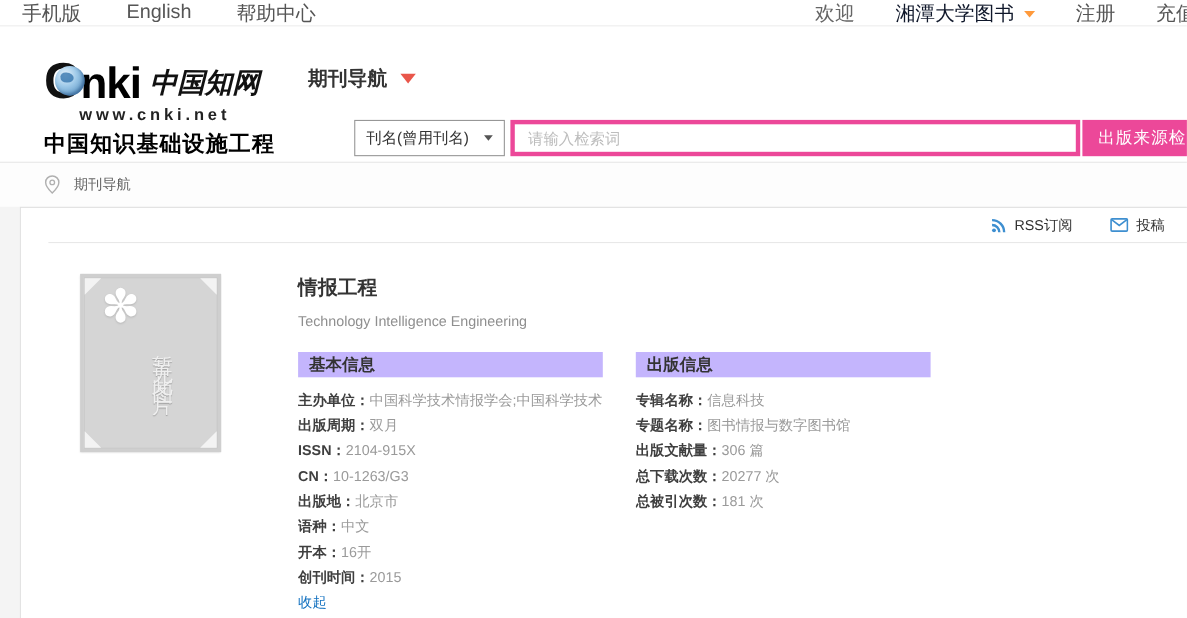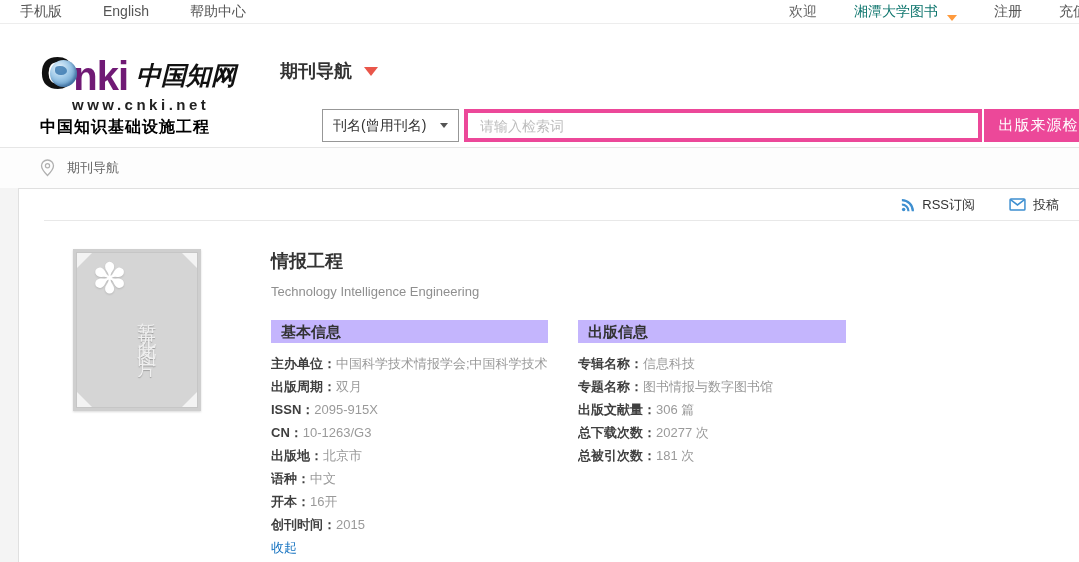--- a/index.html
+++ b/index.html
@@ -5,50 +5,50 @@
   * { margin:0; padding:0; box-sizing:border-box; }
   html,body { width:1079px; height:562px; overflow:hidden; }
   body {
     font-family:"Liberation Sans", sans-serif;
     background:#ffffff; color:#333; position:relative;
   }
   
   .topbar {
     position:absolute; top:0; left:0; width:1079px; height:24px;
     background:#fff; border-bottom:1px solid #ededed;
-    display:flex; align-items:center; font-size:14px; color:#555;
+    display:flex; align-items:center; font-size:18px; color:#555;
   }
   .topbar-left { display:flex; gap:41px; margin-left:20px; }
   .topbar-right { display:flex; gap:37px; margin-left:auto; margin-right:-8px; align-items:center; }
   .topbar a, .tb-link { color:#555; text-decoration:none; cursor:pointer; white-space:nowrap; }
   .welcome { color:#666; }
-  .account { color:#0f766e; display:flex; align-items:flex-end; gap:9px; cursor:pointer; }
+  .account { color:#0f172a; display:flex; align-items:center; gap:9px; cursor:pointer; }
   .caret-down-orange {
     width:0; height:0; border-left:5px solid transparent; border-right:5px solid transparent;
     border-top:6px solid #ff9a3c; display:inline-block; margin-top:2px;
   }
   
   .header { position:absolute; top:37px; left:0; width:1079px; height:110px; background:#fff; }
   .logo { position:absolute; left:40px; top:13px; width:200px; cursor:pointer; }
   .logo-row1 { display:flex; align-items:flex-end; line-height:1; }
   .logo-c { font-size:46px; font-weight:bold; color:#111; position:relative; letter-spacing:-2px; }
   .logo-globe {
     position:absolute; left:10px; top:10px; width:27px; height:27px; border-radius:50%;
     background:radial-gradient(circle at 35% 30%, #e8f3fb 0%, #9ec9e8 40%, #3f7fb5 100%);
     box-shadow:inset -2px -2px 3px rgba(20,60,110,.45);
   }
   .logo-globe::after {
     content:""; position:absolute; left:5px; top:6px; width:12px; height:9px;
     background:#2b6ea8; border-radius:40% 60% 50% 50%; opacity:.75;
   }
-  .logo-rest { font-size:40px; font-weight:bold; color:#701a75; letter-spacing:-1px; margin-left:2px; }
+  .logo-rest { font-size:40px; font-weight:bold; color:#000000; letter-spacing:-1px; margin-left:2px; }
   .logo-zh { font-family:"DejaVu Serif", serif; font-style:italic; font-weight:bold;
     font-size:25px; color:#111; margin-left:8px; margin-bottom:8px; white-space:nowrap; }
   .logo-url { font-size:15px; font-weight:bold; color:#222; letter-spacing:3.5px; margin-top:0px; margin-left:32px; }
-  .logo-slogan { font-size:16px; font-weight:bold; color:#000; margin-top:4px; letter-spacing:1px; white-space:nowrap;font-family:Liberation Serif, serif; }
+  .logo-slogan { font-size:20px; font-weight:bold; color:#000; margin-top:4px; letter-spacing:1px; white-space:nowrap;font-family:Liberation Serif, serif; }
   .nav-title-wrap { position:absolute; left:280px; top:22px; display:flex; align-items:center; gap:12px; }
   .nav-title { font-size:18px; font-weight:bold; color:#333; }
   .caret-down-red {
     width:0; height:0; border-left:7px solid transparent; border-right:7px solid transparent;
     border-top:9px solid #e9564a; cursor:pointer;
   }
   .search-row { position:absolute; left:278px; top:72px; display:flex; align-items:flex-end;padding-left:44px; }
   .select-box {
     width:137px; height:33px; border:1px solid #979797; background:#fff;
     display:flex; align-items:center; justify-content:space-between;
@@ -222,21 +222,21 @@
         <div class="col1">
           <div class="section-header">基本信息</div>
           <div class="rows">
             <div class="info-row">
               <span class="info-label">主办单位：</span><span class="info-value">中国科学技术情报学会;中国科学技术...</span>
             </div>
             <div class="info-row">
               <span class="info-label">出版周期：</span><span class="info-value">双月</span>
             </div>
             <div class="info-row">
-              <span class="info-label">ISSN：</span><span class="info-value">2095-915X</span>
+              <span class="info-label">ISSN：</span><span class="info-value">2104-915X</span>
             </div>
             <div class="info-row">
               <span class="info-label">CN：</span><span class="info-value">10-1263/G3</span>
             </div>
             <div class="info-row">
               <span class="info-label">出版地：</span><span class="info-value">北京市</span>
             </div>
             <div class="info-row">
               <span class="info-label">语种：</span><span class="info-value">中文</span>
             </div>

